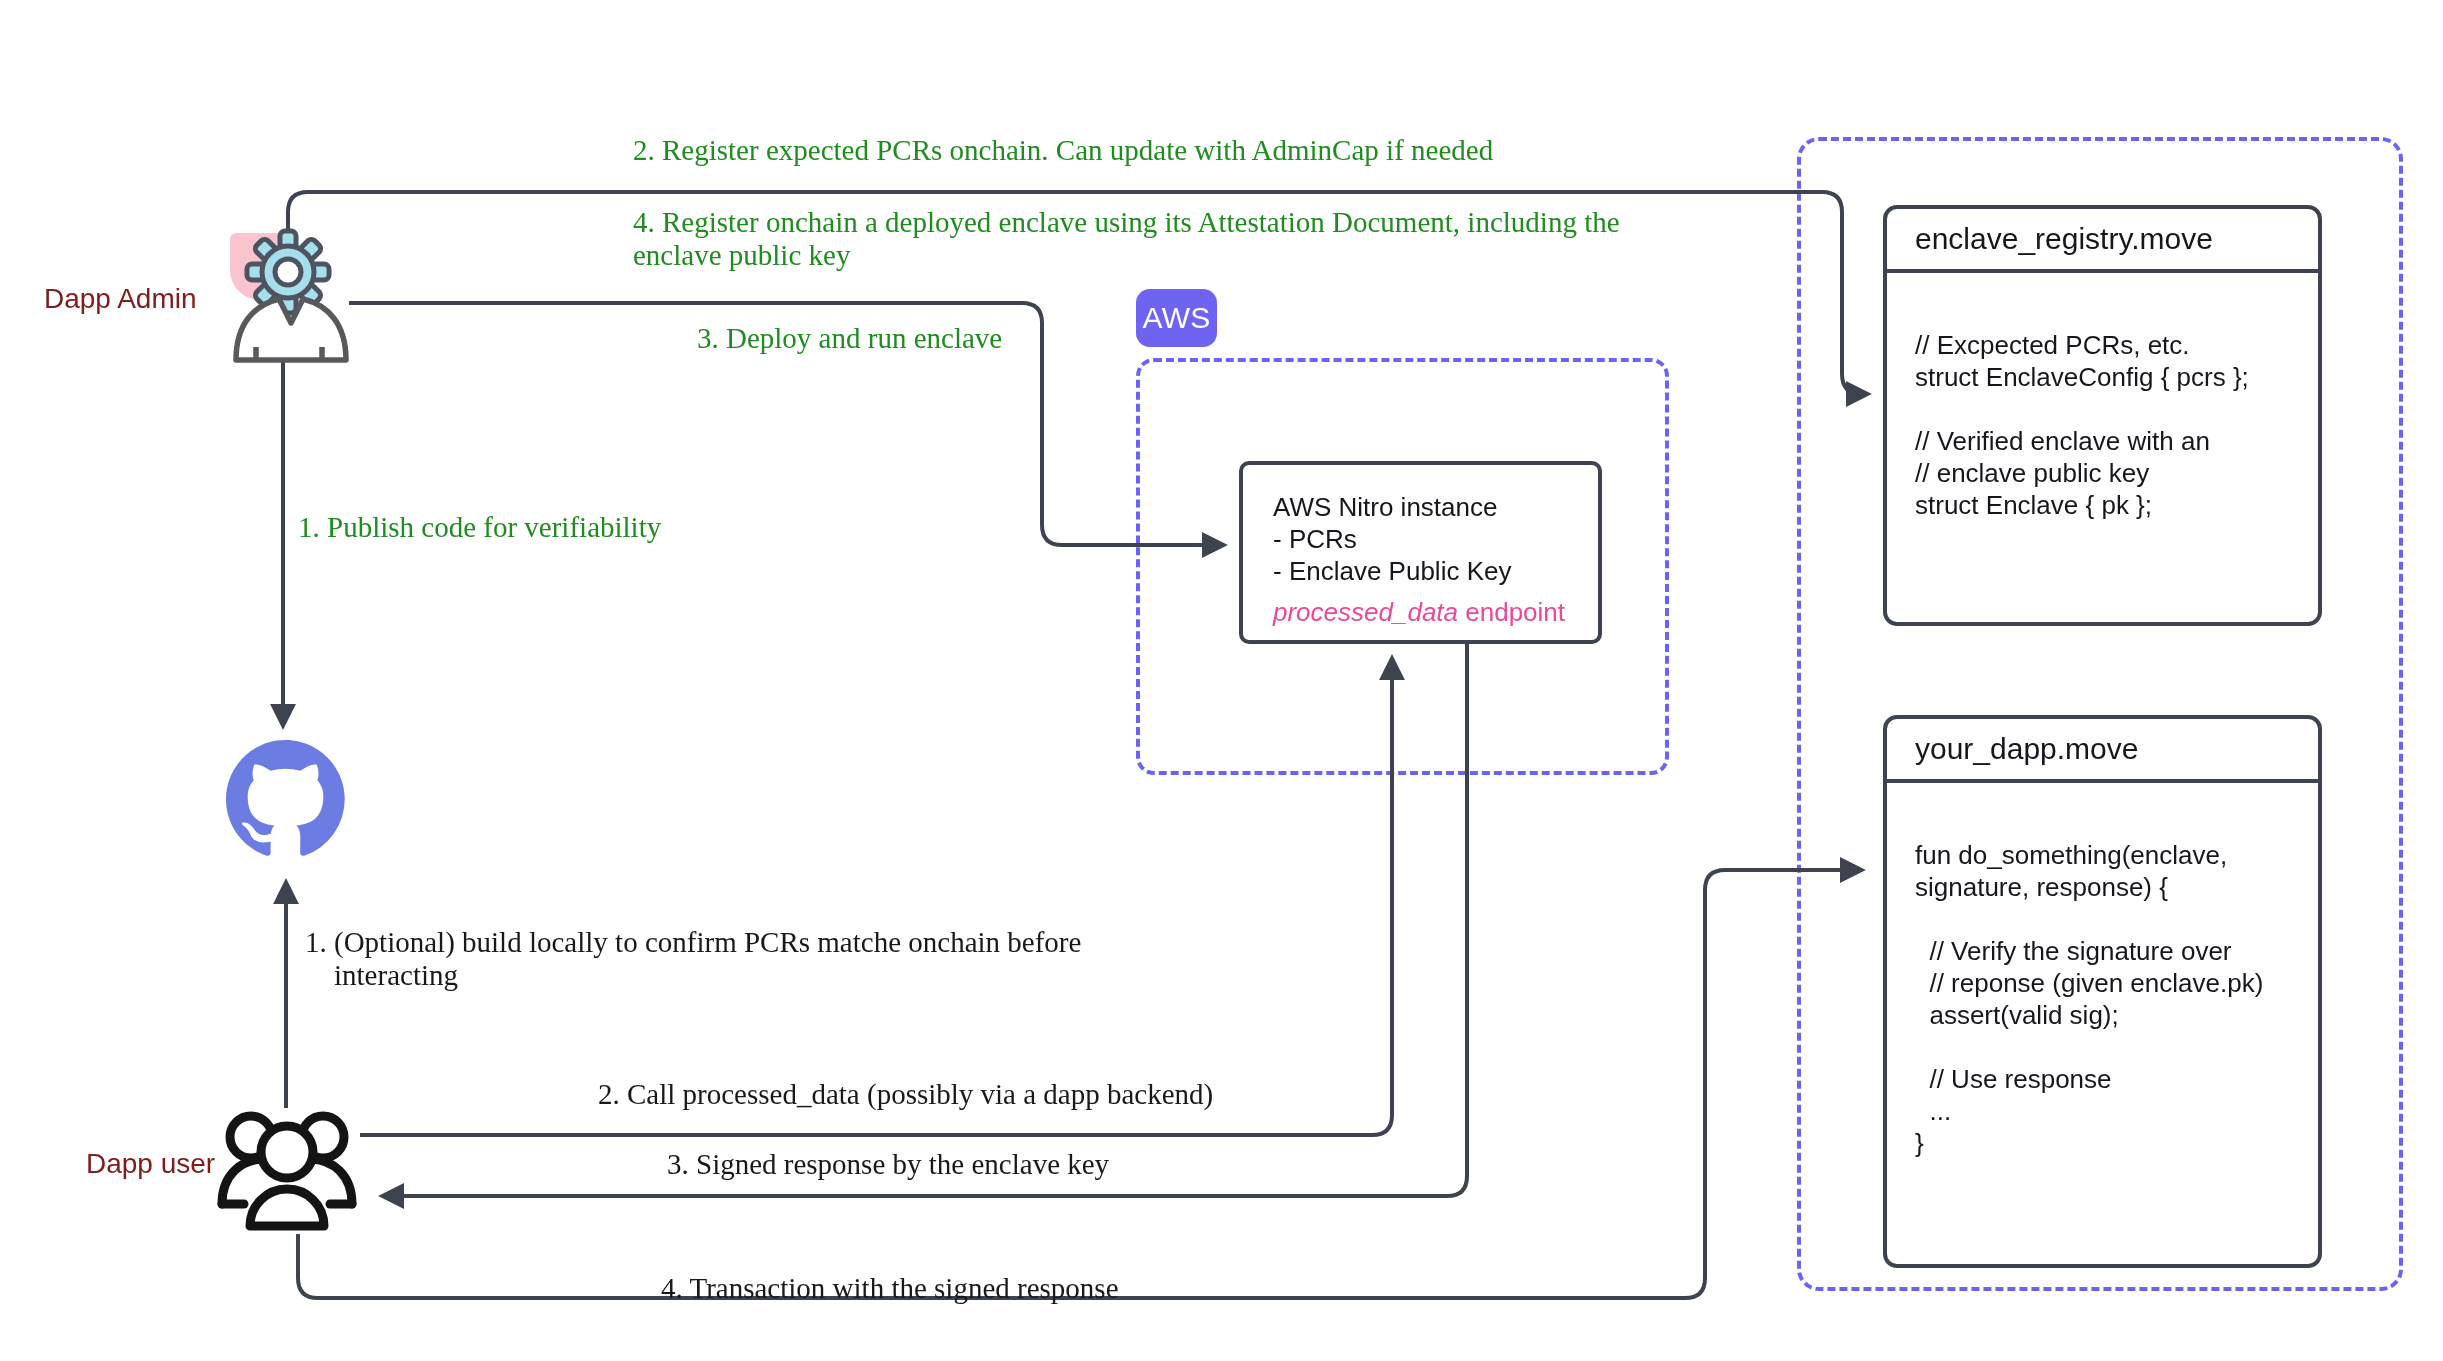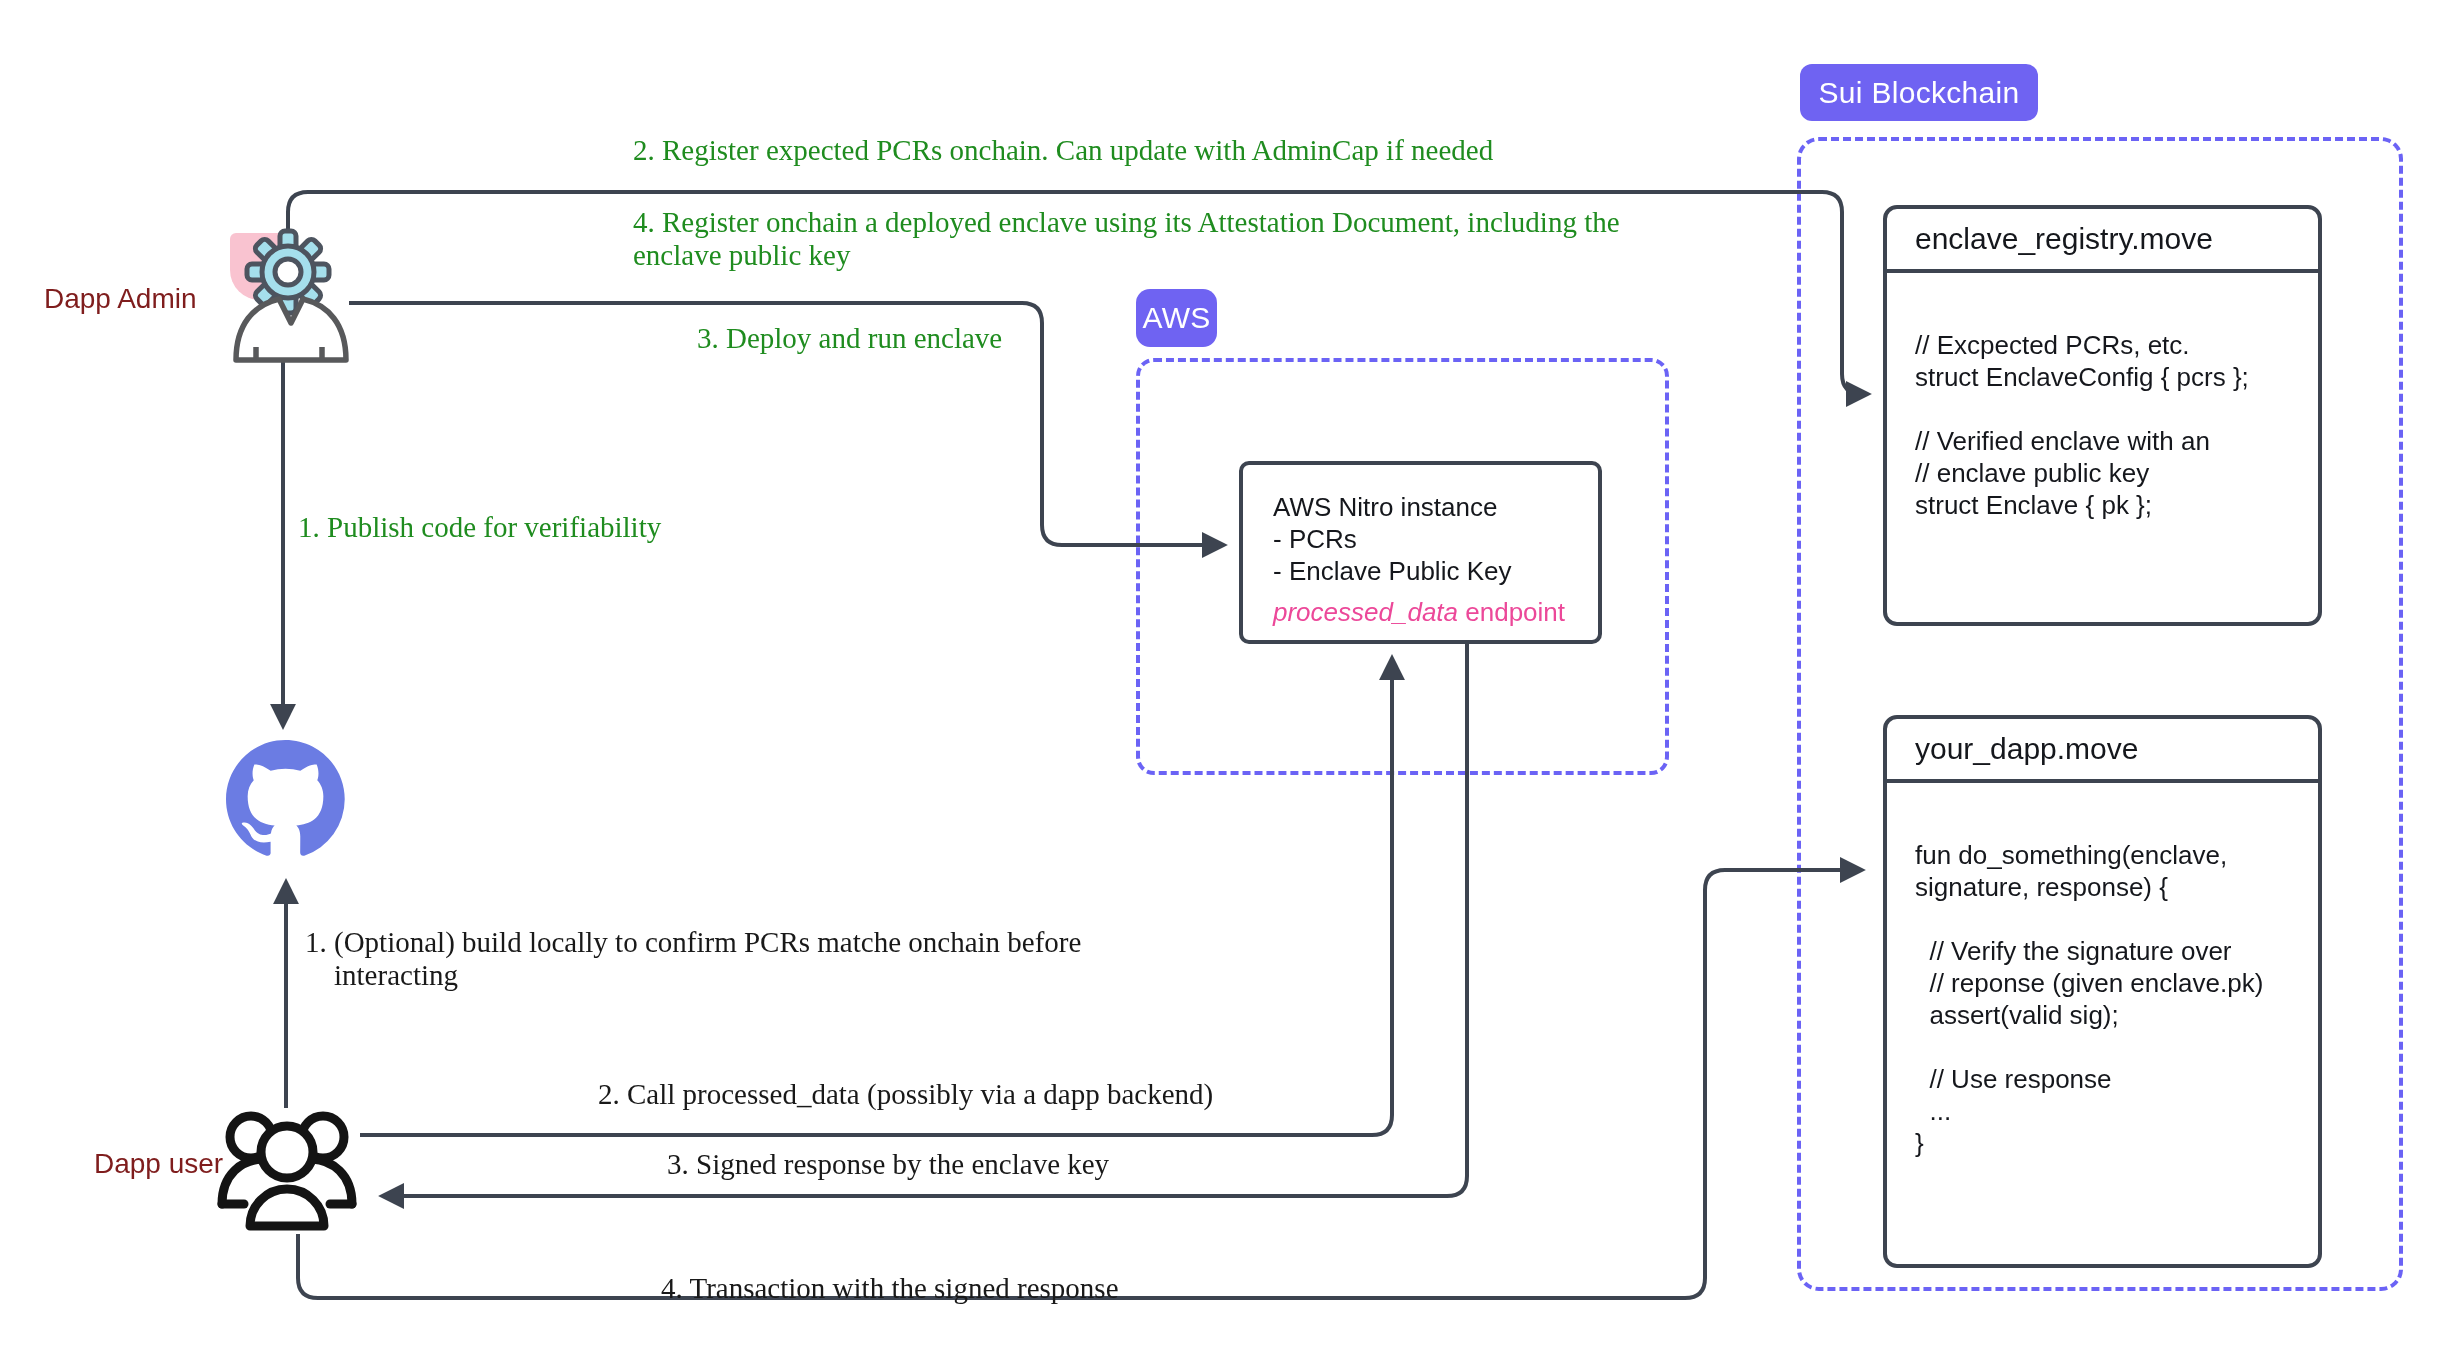--- a/index.html
+++ b/index.html
@@ -33,21 +33,20 @@
   svg.overlay{position:absolute;left:0;top:0;pointer-events:none;}
 </style>
 </head>
 <body>
 
 <div id="canvas">
 
   <div class="dashed-box" style="left:1797px;top:137px;width:598px;height:1146px;"></div>
   <div class="dashed-box" style="left:1136px;top:358px;width:525px;height:409px;border-radius:18px;"></div>
 
-  <div class="badge" style="left:1800px;top:64px;width:238px;height:57px;">Sui Blockchain</div>
   <div class="badge" style="left:1136px;top:289px;width:81px;height:58px;border-radius:14px;">AWS</div>
 
   <svg class="overlay" width="2443" height="1361" viewBox="0 0 2443 1361">
     <defs>
       <marker id="arr" viewBox="0 0 10 10" refX="8.5" refY="5" markerWidth="6.5" markerHeight="6.5" orient="auto-start-reverse">
         <path d="M0,0 L10,5 L0,10 z" fill="#3d4450"></path>
       </marker>
     </defs>
     <g fill="none" stroke="#3d4450" stroke-width="4">
       <path d="M 288 240 L 288 212 Q 288 192 308 192 L 1822 192 Q 1842 192 1842 212 L 1842 374 Q 1842 394 1862 394 L 1868 394" marker-end="url(#arr)"></path>
@@ -91,21 +90,21 @@
       <path d="M222,1204 C222,1174 242,1160 262,1159"></path>
       <path d="M352,1204 C352,1174 332,1160 312,1159"></path>
       <path d="M222,1204 L244,1204"></path>
       <path d="M352,1204 L330,1204"></path>
       <circle cx="287" cy="1152" r="26" fill="#ffffff"></circle>
       <path d="M250,1226 A37,37 0 0 1 324,1226 Z" fill="#ffffff" stroke-linejoin="round"></path>
     </g>
   </svg>
 
   <div class="actor-label" style="left:44px;top:283px;">Dapp Admin</div>
-  <div class="actor-label" style="left:94px;top:1148px;">Dapp user</div>
+  <div class="actor-label" style="left:86px;top:1148px;">Dapp user</div>
 
   <div class="note green" style="left:633px;top:134px;">2. Register expected PCRs onchain. Can update with AdminCap if needed</div>
   <div class="note green" style="left:633px;top:206px;">4. Register onchain a deployed enclave using its Attestation Document, including the
 enclave public key</div>
   <div class="note green" style="left:697px;top:322px;">3. Deploy and run enclave</div>
   <div class="note green" style="left:298px;top:511px;">1. Publish code for verifiability</div>
 
   <div class="note" style="left:305px;top:926px;">1. (Optional) build locally to confirm PCRs matche onchain before
     interacting</div>
   <div class="note" style="left:598px;top:1078px;">2. Call processed_data (possibly via a dapp backend)</div>

